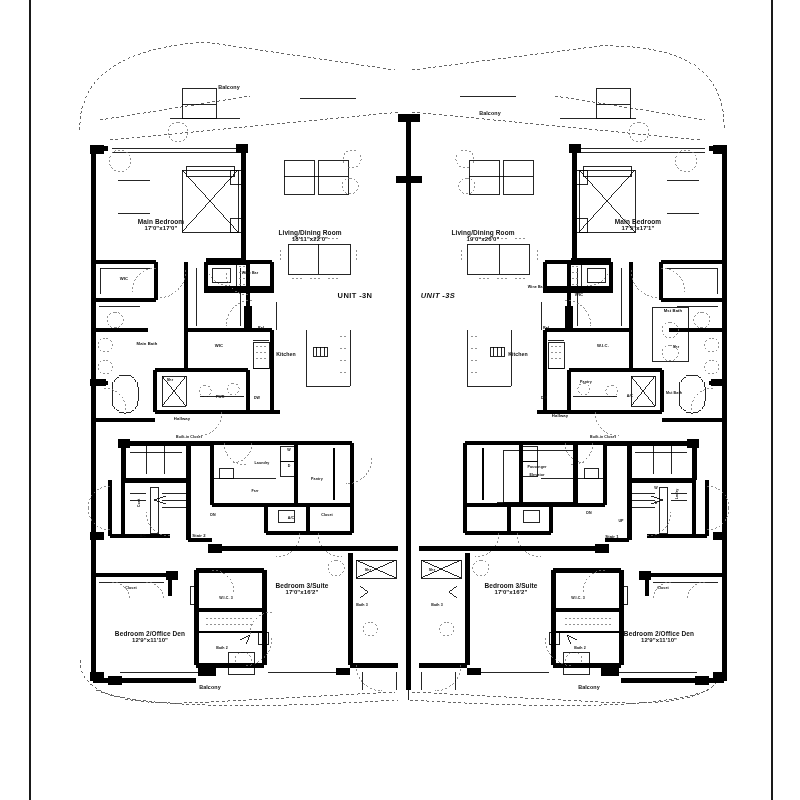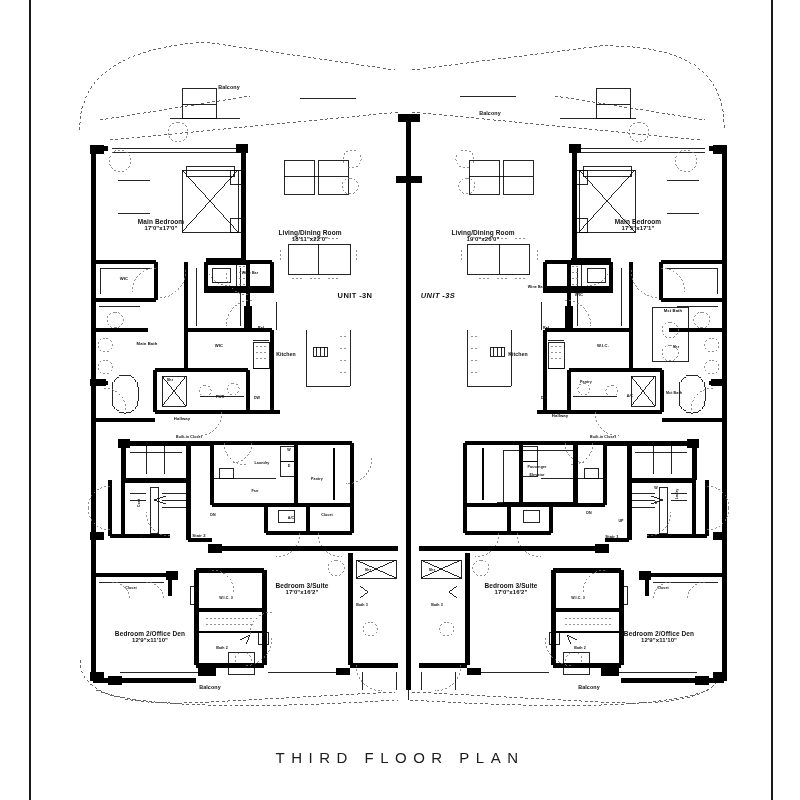--- a/index.html
+++ b/index.html
@@ -584,14 +584,13 @@
       <div class="lbl micro" style="left: 437px; top: 605px;">Bath 3</div>
       <div class="lbl micro" style="left: 432px; top: 570px;">Shr</div>
       <div class="lbl unit" style="left: 355px; top: 296px;">UNIT -3N</div>
       <div class="lbl unit" style="left: 438px; top: 296px; font-style: italic;">UNIT -3S</div>
       <div class="lbl balcony" style="left: 229px; top: 87px;">Balcony</div>
       <div class="lbl balcony" style="left: 490px; top: 113px;">Balcony</div>
       <div class="lbl balcony" style="left: 210px; top: 687px;">Balcony</div>
       <div class="lbl balcony" style="left: 589px; top: 687px;">Balcony</div>
     </div>
 
-  <div id="title">THIRD FLOOR PLAN</div>
 </div>
 
 </body></html>

